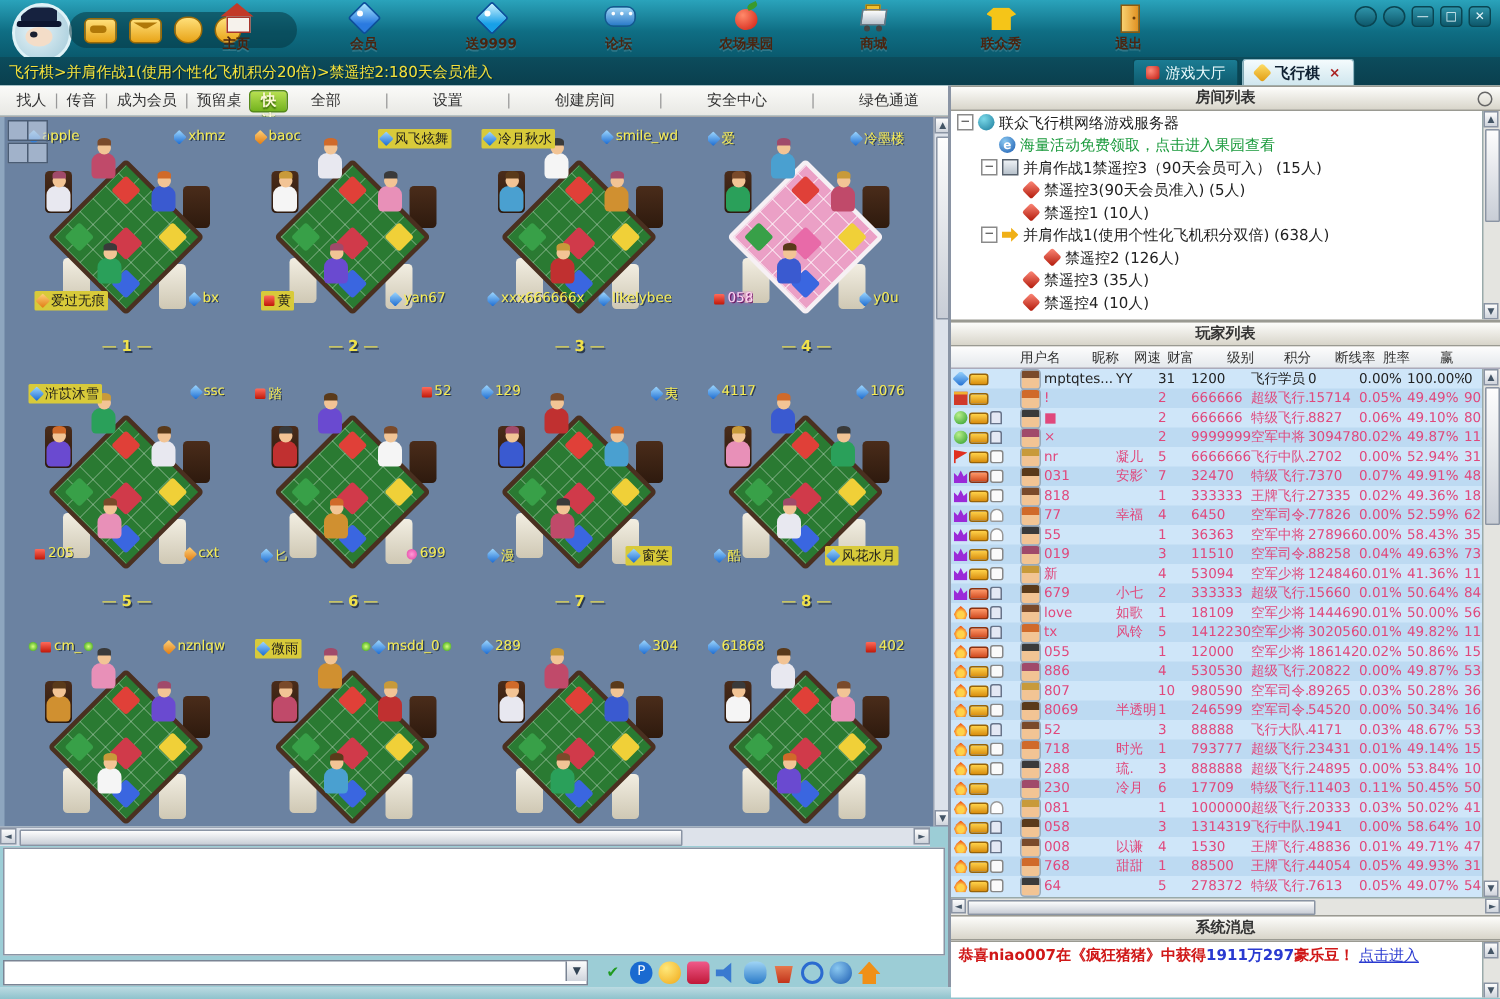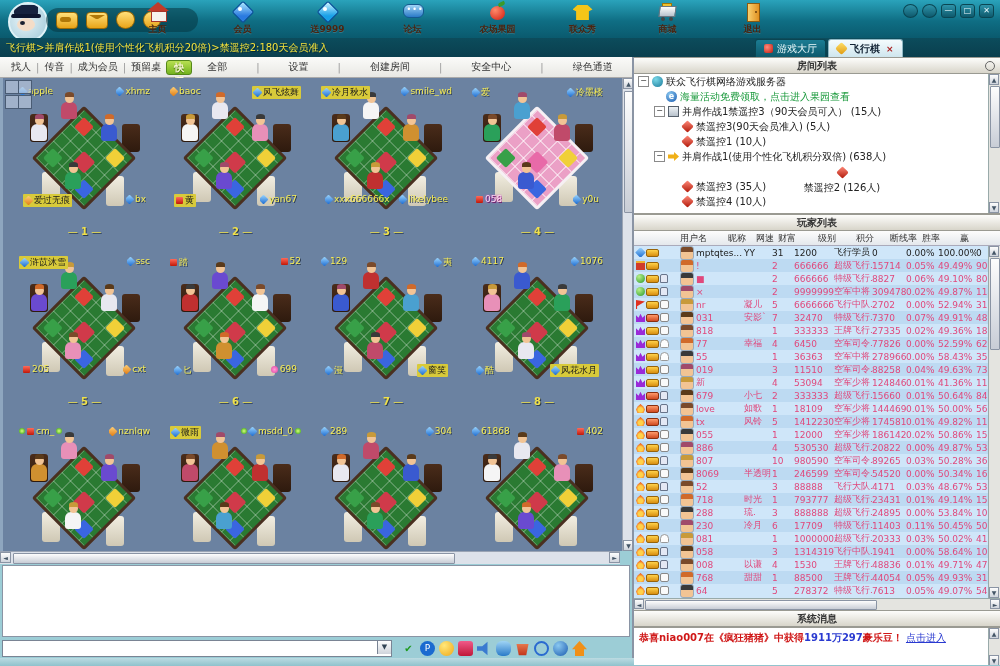--- a/index.html
+++ b/index.html
@@ -219,33 +219,33 @@
         <div class="lbl">论坛</div>
       </div>
       <div class="nav-item">
         <div class="nico farm">
           <div class="apple"></div>
           <div class="leaf"></div>
         </div>
         <div class="lbl">农场果园</div>
       </div>
       <div class="nav-item">
-        <div class="nico shirt">
-          <i></i>
-        </div>
-        <div class="lbl">联众秀</div>
-      </div>
-      <div class="nav-item">
         <div class="nico mall">
           <div class="box"></div>
           <div class="basket"></div>
           <div class="w1"></div>
           <div class="w2"></div>
         </div>
         <div class="lbl">商城</div>
+      </div>
+      <div class="nav-item">
+        <div class="nico shirt">
+          <i></i>
+        </div>
+        <div class="lbl">联众秀</div>
       </div>
       <div class="nav-item">
         <div class="nico exit">
           <div class="door"></div>
           <div class="knob"></div>
         </div>
         <div class="lbl">退出</div>
       </div>
     </nav>
   <div class="winctl" id="winctl">
@@ -963,21 +963,21 @@
       <div class="trow" style="padding-left: 36px;">
         <span style="width: 9px; flex: 0 0 auto;"></span>
         <span class="ti gem"></span>
         <span>禁遥控1 (10人)</span>
       </div>
       <div class="trow" style="padding-left: 20px;">
         <span class="exp">−</span>
         <span class="ti arrow"></span>
         <span>并肩作战1(使用个性化飞机积分双倍) (638人)</span>
       </div>
-      <div class="trow" style="padding-left: 50px; flex-direction: column;">
+      <div class="trow" style="padding-left: 50px;">
         <span style="width: 9px; flex: 0 0 auto;"></span>
         <span class="ti gem"></span>
         <span>禁遥控2 (126人)</span>
       </div>
       <div class="trow" style="padding-left: 36px;">
         <span style="width: 9px; flex: 0 0 auto;"></span>
         <span class="ti gem"></span>
         <span>禁遥控3 (35人)</span>
       </div>
       <div class="trow" style="padding-left: 36px;">
@@ -1229,21 +1229,21 @@
           <span class="pic flame"></span>
           <span class="pic redb"></span>
           <span class="pic person"></span>
         </span>
         <span class="pava" style="background: linear-gradient(rgb(208, 106, 42) 42%, rgb(242, 196, 148) 42%);"></span>
         <span class="c-user">tx</span>
         <span class="c-nick">风铃</span>
         <span class="c-speed">5</span>
         <span class="c-wealth">1412230</span>
         <span class="c-level">空军少将</span>
-        <span class="c-pts">174581</span>
+        <span class="c-pts">302056</span>
         <span class="c-disc">0.01%</span>
         <span class="c-win">49.82%</span>
         <span class="c-wins">117019</span>
       </div>
       <div class="prow">
         <span class="picbox">
           <span class="pic flame"></span>
           <span class="pic redb"></span>
           <span class="pic clock"></span>
         </span>

